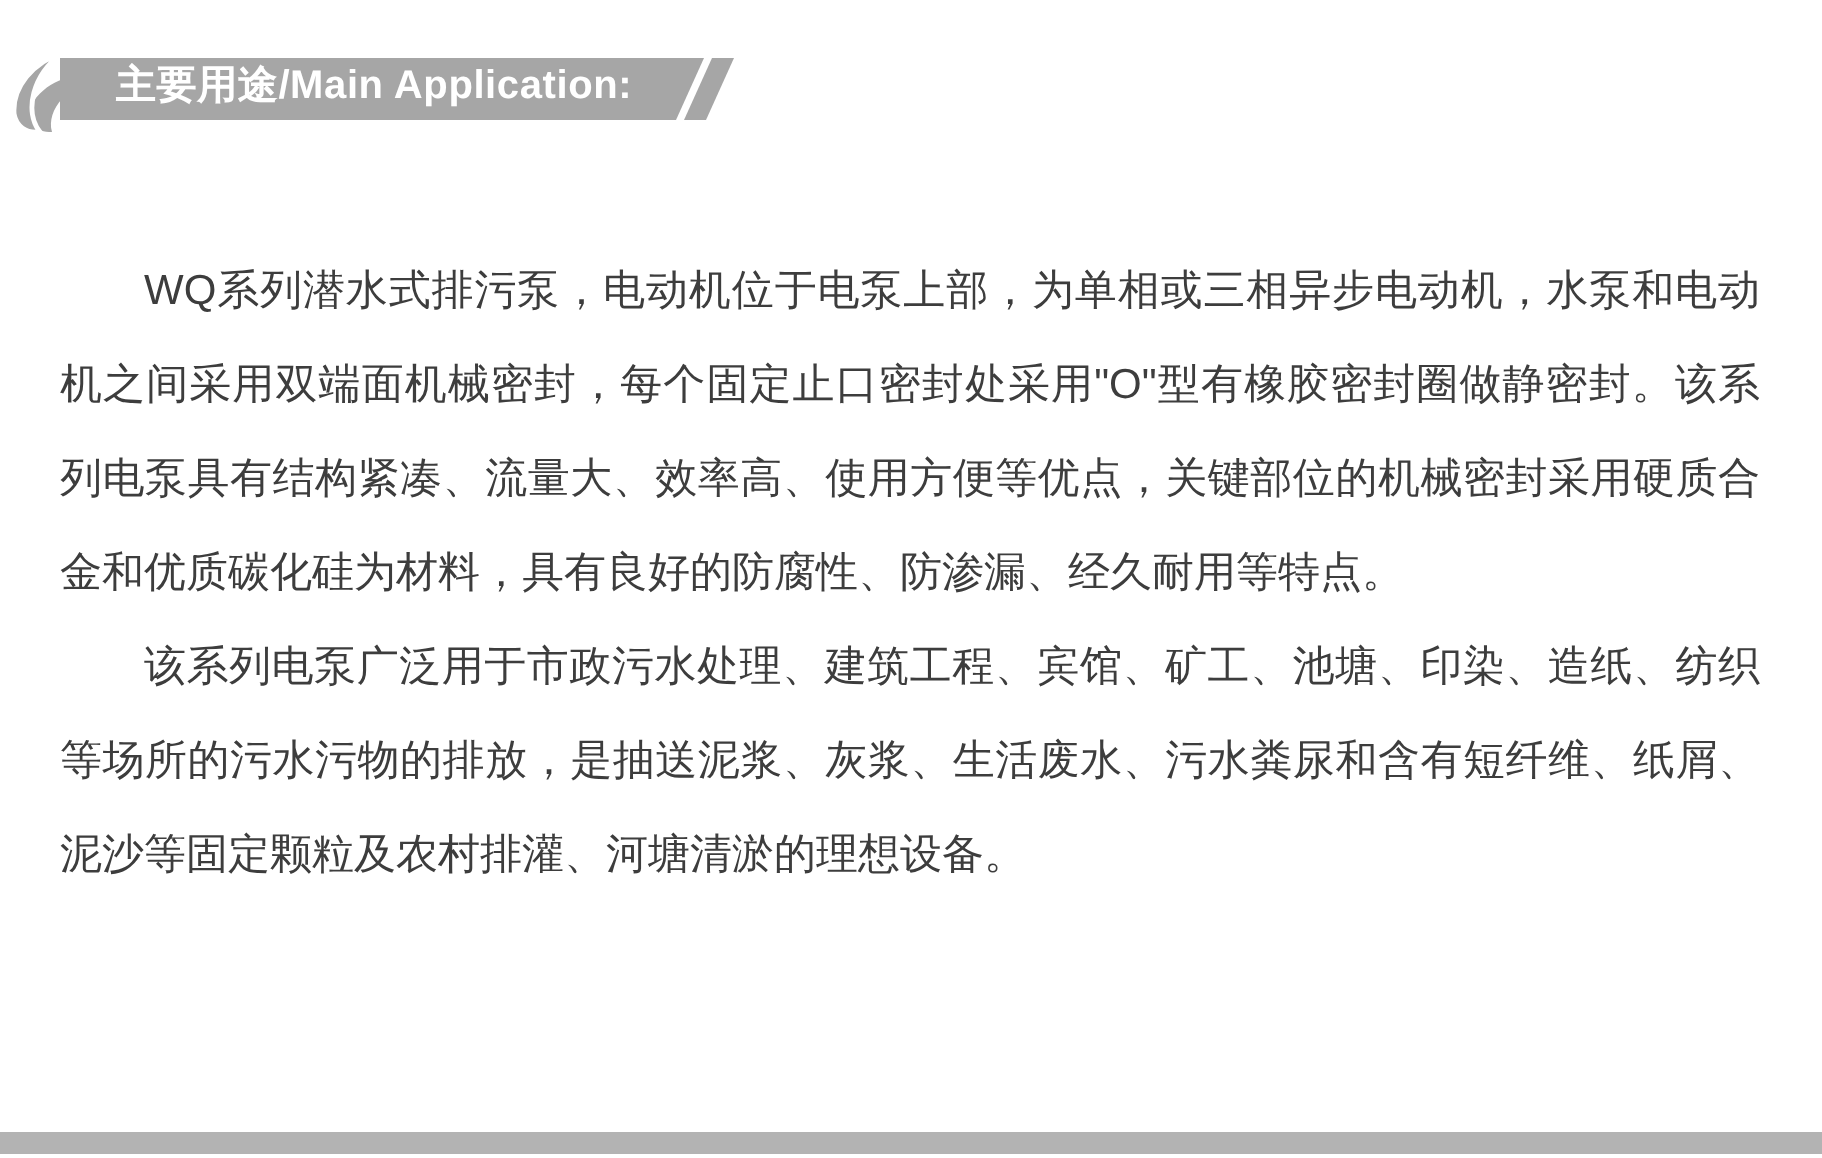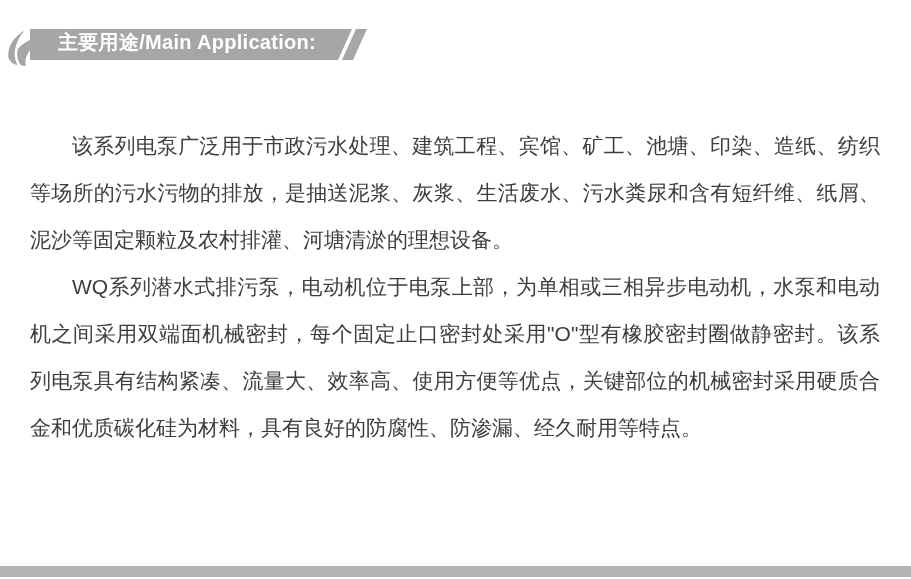--- a/index.html
+++ b/index.html
@@ -59,19 +59,19 @@
     <path d="M47 12 C30 9 15 17 10 30 C9 36 14 40 22 40 C19 29 30 16 47 12 Z" fill="#a6a6a6"></path>
     <path d="M28 0 C12 5 2 18 3 31 C4 37 9 41 16 40 C8 30 12 11 28 0 Z" fill="#a6a6a6" stroke="#ffffff" stroke-width="2.5"></path>
   </svg>
 
   <div class="banner">
     <span class="banner-title">主要用途/Main Application:</span>
   </div>
   <div class="banner-tip"></div>
 
   <div class="content">
+    <p>WQ系列潜水式排污泵，电动机位于电泵上部，为单相或三相异步电动机，水泵和电动机之间采用双端面机械密封，每个固定止口密封处采用"O"型有橡胶密封圈做静密封。该系列电泵具有结构紧凑、流量大、效率高、使用方便等优点，关键部位的机械密封采用硬质合金和优质碳化硅为材料，具有良好的防腐性、防渗漏、经久耐用等特点。</p>
     <p>该系列电泵广泛用于市政污水处理、建筑工程、宾馆、矿工、池塘、印染、造纸、纺织等场所的污水污物的排放，是抽送泥浆、灰浆、生活废水、污水粪尿和含有短纤维、纸屑、泥沙等固定颗粒及农村排灌、河塘清淤的理想设备。</p>
-    <p>WQ系列潜水式排污泵，电动机位于电泵上部，为单相或三相异步电动机，水泵和电动机之间采用双端面机械密封，每个固定止口密封处采用"O"型有橡胶密封圈做静密封。该系列电泵具有结构紧凑、流量大、效率高、使用方便等优点，关键部位的机械密封采用硬质合金和优质碳化硅为材料，具有良好的防腐性、防渗漏、经久耐用等特点。</p>
   </div>
 
   <div class="footer-bar"></div>
 
 </div>
 
 </body></html>

